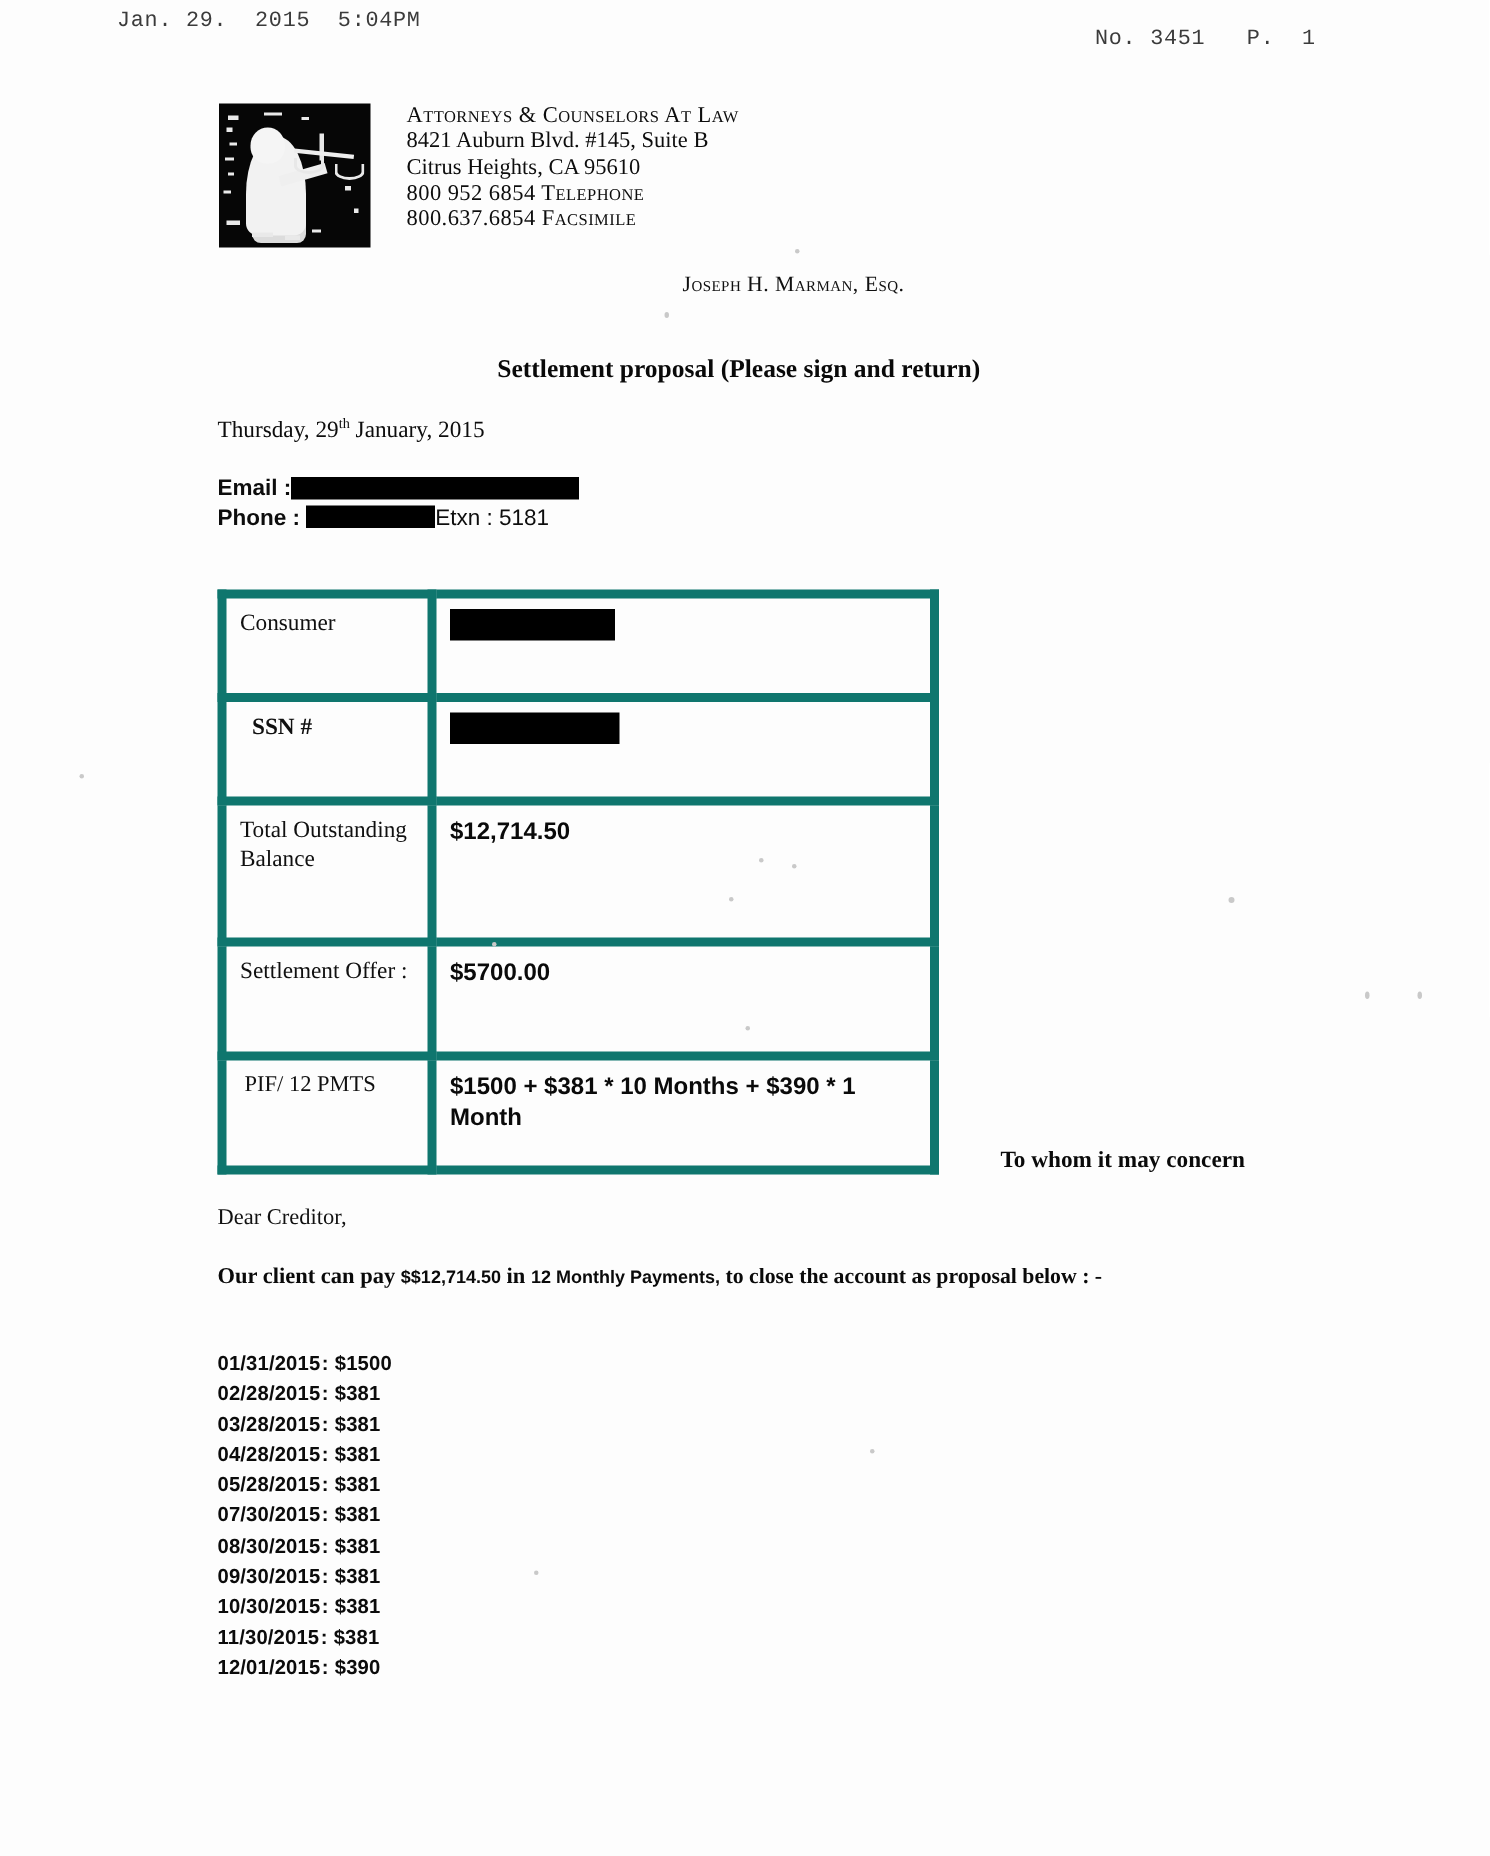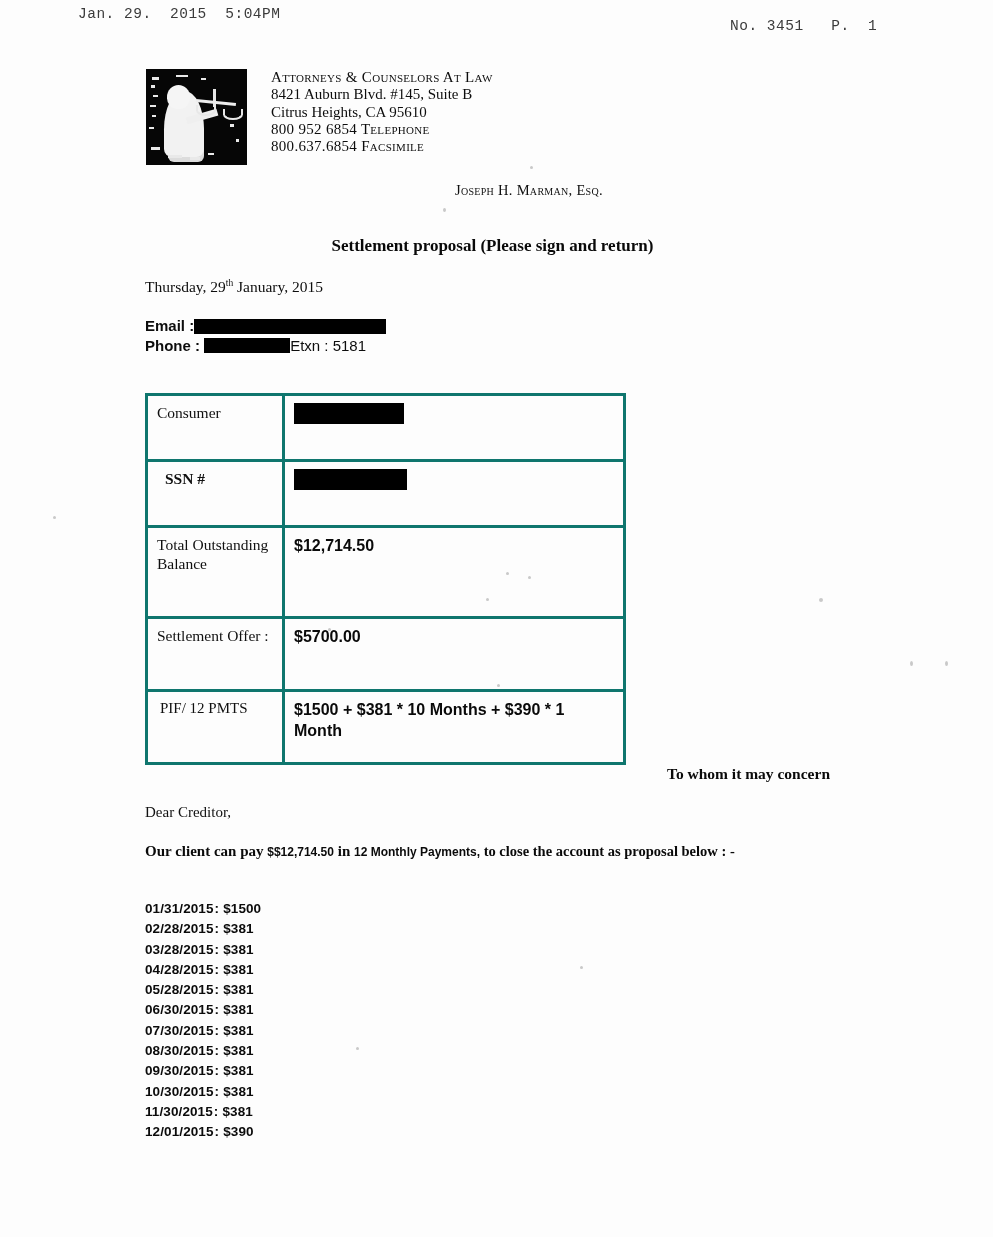--- a/index.html
+++ b/index.html
@@ -219,21 +219,21 @@
   
   .detail-table {
     position: absolute;
     left: 145px;
     top: 393px;
     width: 481px;
     border-collapse: collapse;
     table-layout: fixed;
   }
   .detail-table td {
-    border: 3px solid #0f766e;
+    border: 6px solid #0f766e;
     padding: 7px 8px 7px 9px;
     vertical-align: top;
   }
   .col-label { width: 117px; }
   .cell-label {
     font-family: "Liberation Serif", serif;
     font-size: 15.5px;
     line-height: 19px;
     color: #101010;
   }
@@ -442,21 +442,20 @@
   <div class="dear-line">Dear Creditor,</div>
 
   <div class="payment-para"><span>Our client can pay </span><span class="pp-sans">$$12,714.50</span><span> in </span><span class="pp-sans">12 Monthly Payments,</span><span class="pp-tail"> to close the account as proposal below : -</span></div>
 
   <div class="schedule">
     <div class="sch-row"><span class="sch-date">01/31/2015</span><span class="sch-sep">:</span><span class="sch-amt">$1500</span></div>
     <div class="sch-row"><span class="sch-date">02/28/2015</span><span class="sch-sep">:</span><span class="sch-amt">$381</span></div>
     <div class="sch-row"><span class="sch-date">03/28/2015</span><span class="sch-sep">:</span><span class="sch-amt">$381</span></div>
     <div class="sch-row"><span class="sch-date">04/28/2015</span><span class="sch-sep">:</span><span class="sch-amt">$381</span></div>
     <div class="sch-row"><span class="sch-date">05/28/2015</span><span class="sch-sep">:</span><span class="sch-amt">$381</span></div>
-    <div class="sch-row"><span class="sch-date">06/30/2015</span><span class="sch-sep">:</span><span class="sch-amt">$381</span></div>
     <div class="sch-row"><span class="sch-date">07/30/2015</span><span class="sch-sep">:</span><span class="sch-amt">$381</span></div>
     <div class="sch-row"><span class="sch-date">08/30/2015</span><span class="sch-sep">:</span><span class="sch-amt">$381</span></div>
     <div class="sch-row"><span class="sch-date">09/30/2015</span><span class="sch-sep">:</span><span class="sch-amt">$381</span></div>
     <div class="sch-row"><span class="sch-date">10/30/2015</span><span class="sch-sep">:</span><span class="sch-amt">$381</span></div>
     <div class="sch-row"><span class="sch-date">11/30/2015</span><span class="sch-sep">:</span><span class="sch-amt">$381</span></div>
     <div class="sch-row"><span class="sch-date">12/01/2015</span><span class="sch-sep">:</span><span class="sch-amt">$390</span></div>
   </div>
 
   <div class="speck" style="left:530px; top:166px; width:3px; height:3px;"></div>
   <div class="speck" style="left:443px; top:208px; width:3px; height:4px;"></div>

